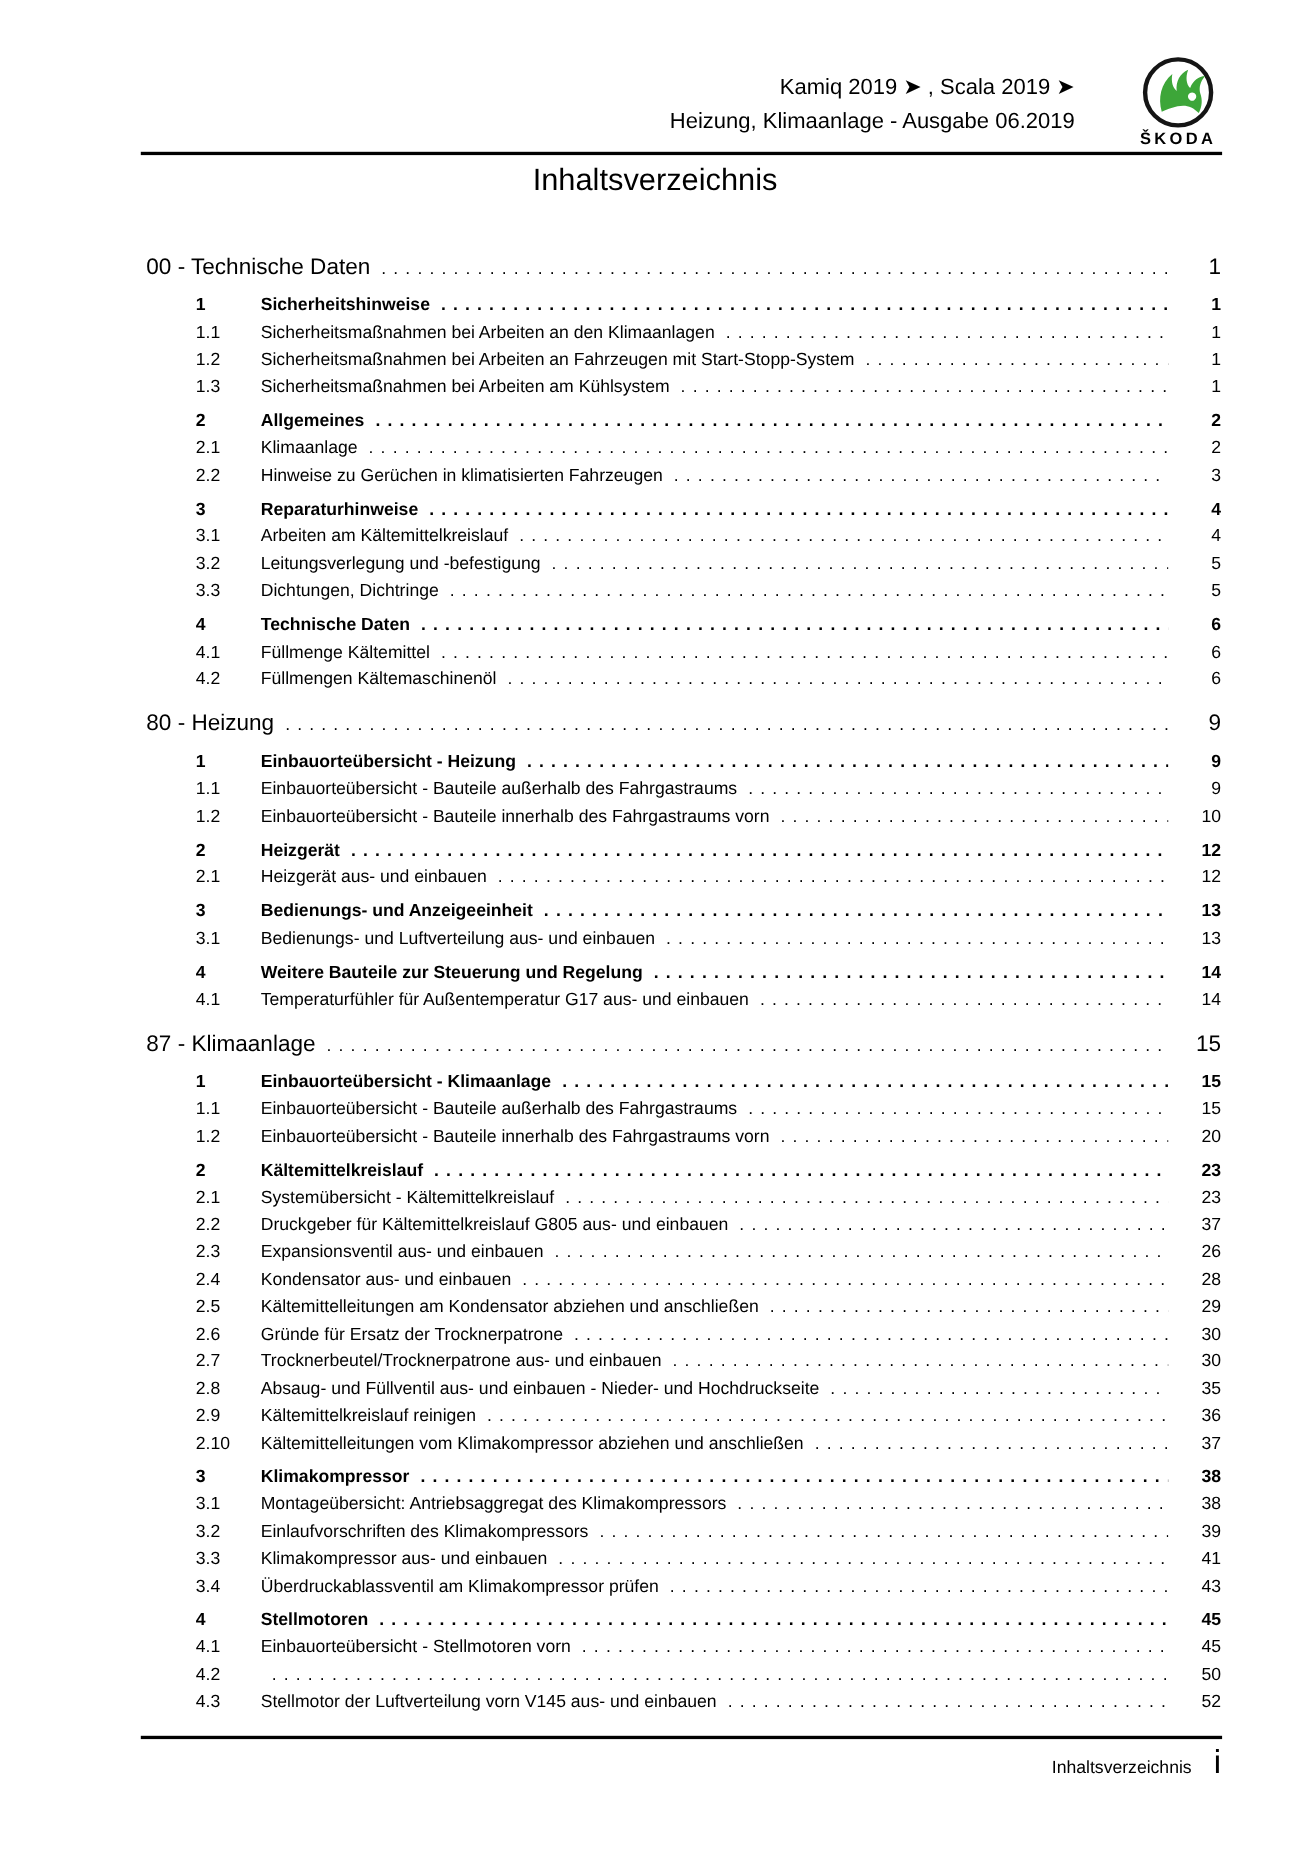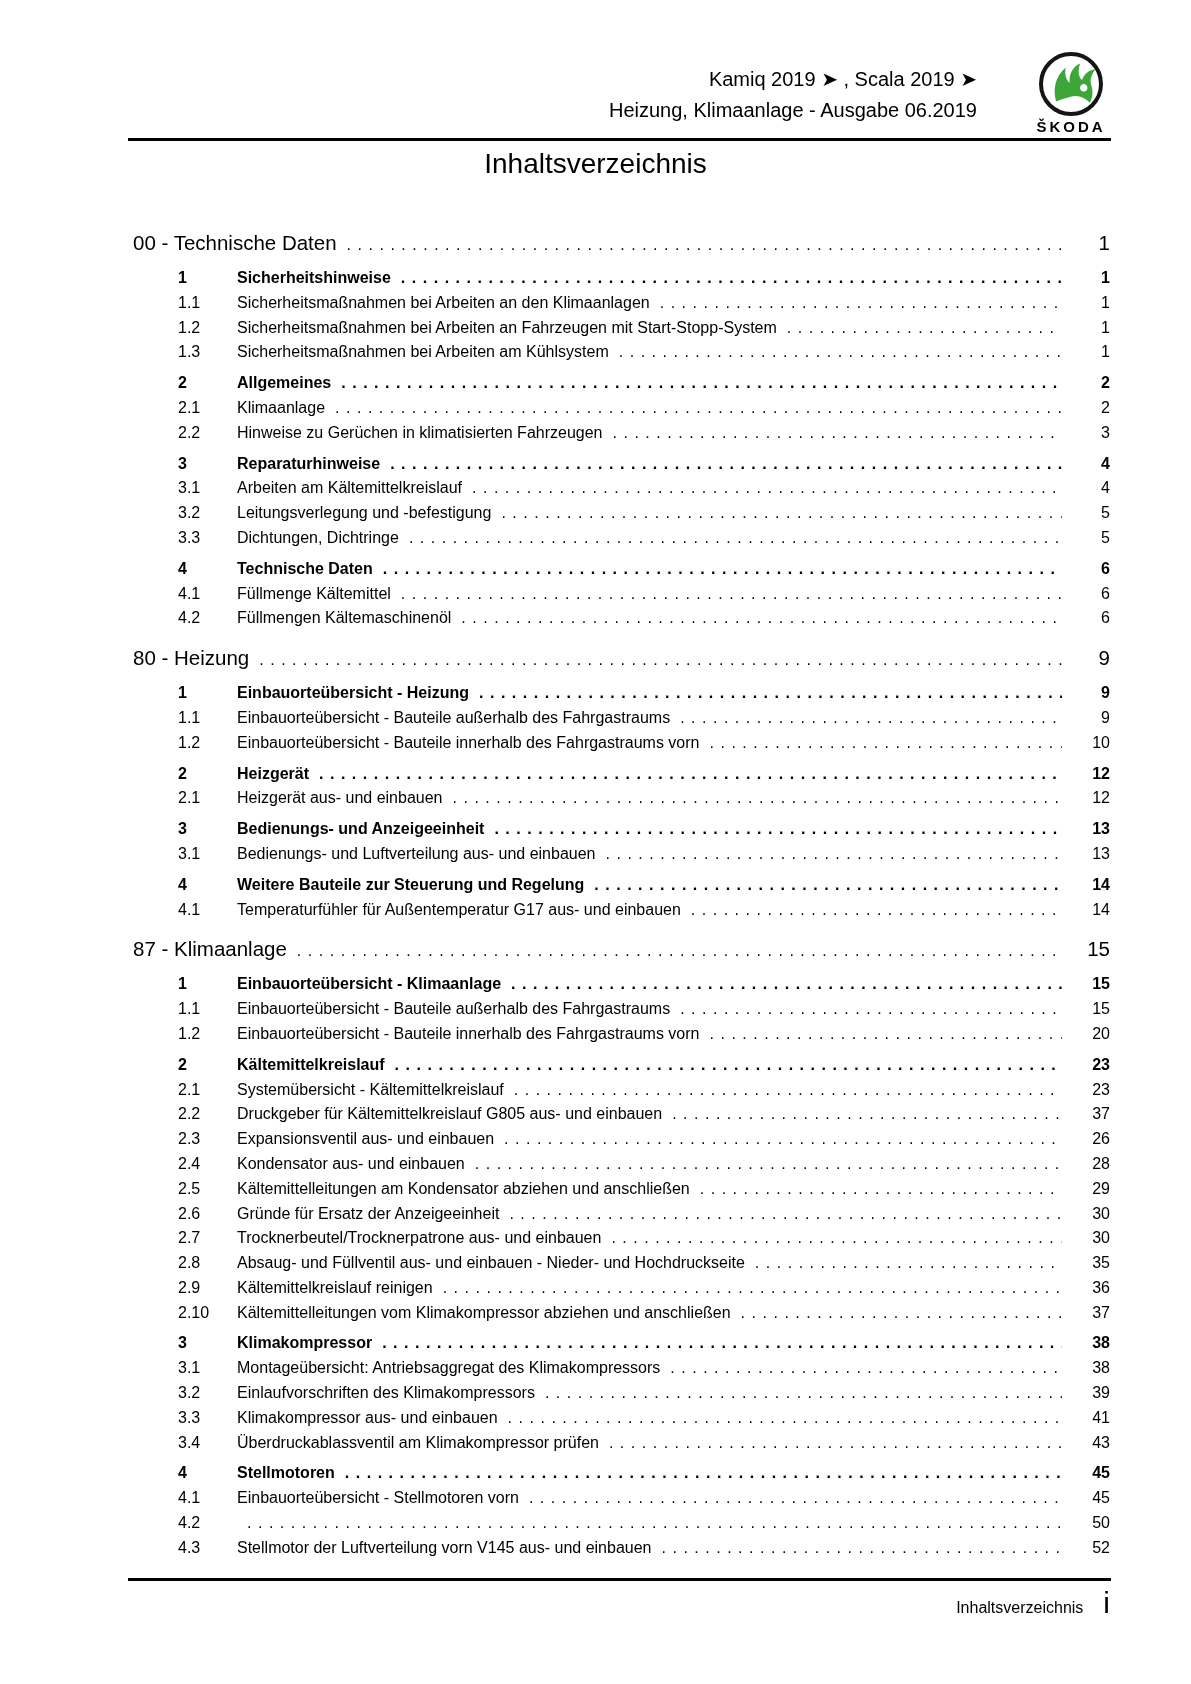--- a/index.html
+++ b/index.html
@@ -302,21 +302,21 @@
         <span class="pg">28</span>
       </div>
       <div class="row entry">
         <span class="num">2.5</span>
         <span class="ttl">Kältemittelleitungen am Kondensator abziehen und anschließen</span>
         <span class="leader"></span>
         <span class="pg">29</span>
       </div>
       <div class="row entry">
         <span class="num">2.6</span>
-        <span class="ttl">Gründe für Ersatz der Anzeigeeinheit</span>
+        <span class="ttl">Gründe für Ersatz der Trocknerpatrone</span>
         <span class="leader"></span>
         <span class="pg">30</span>
       </div>
       <div class="row entry">
         <span class="num">2.7</span>
         <span class="ttl">Trocknerbeutel/Trocknerpatrone aus- und einbauen</span>
         <span class="leader"></span>
         <span class="pg">30</span>
       </div>
       <div class="row entry">

